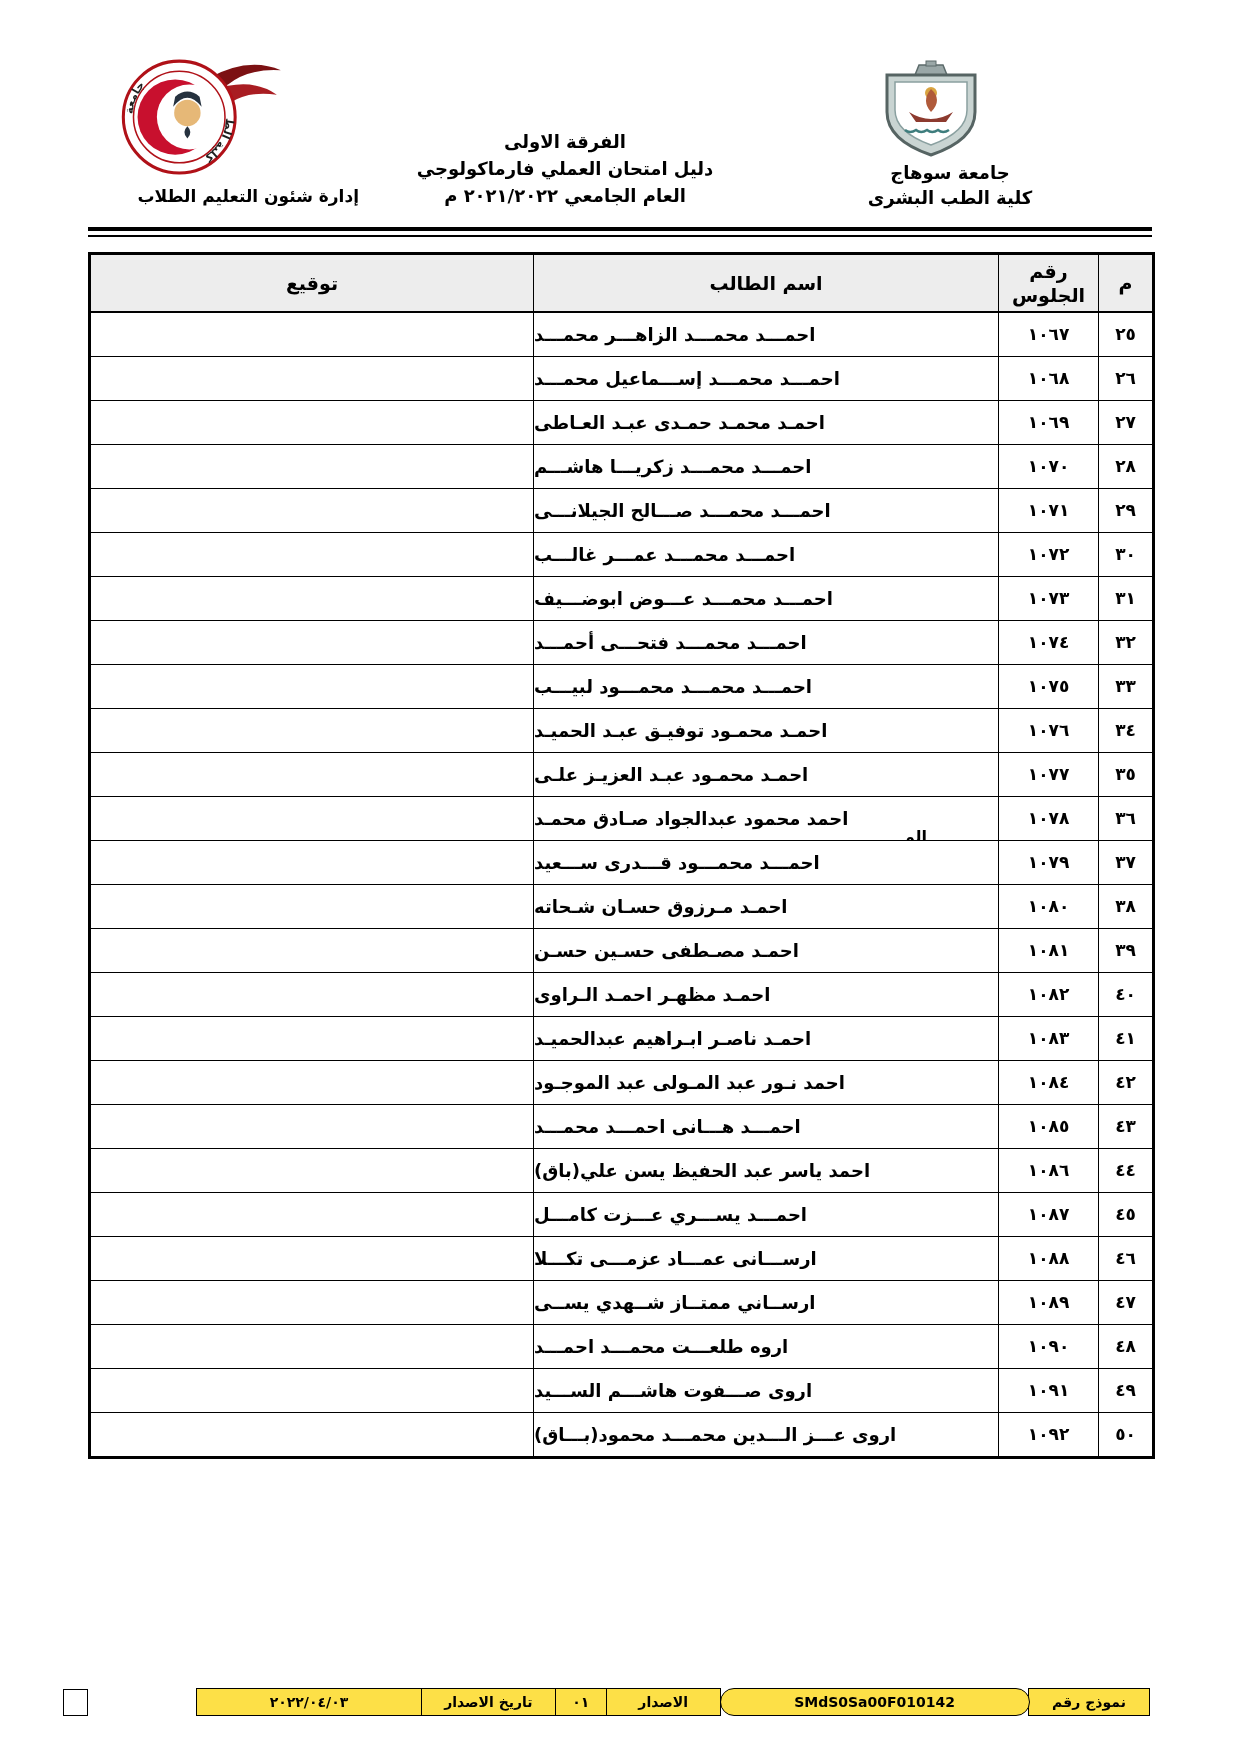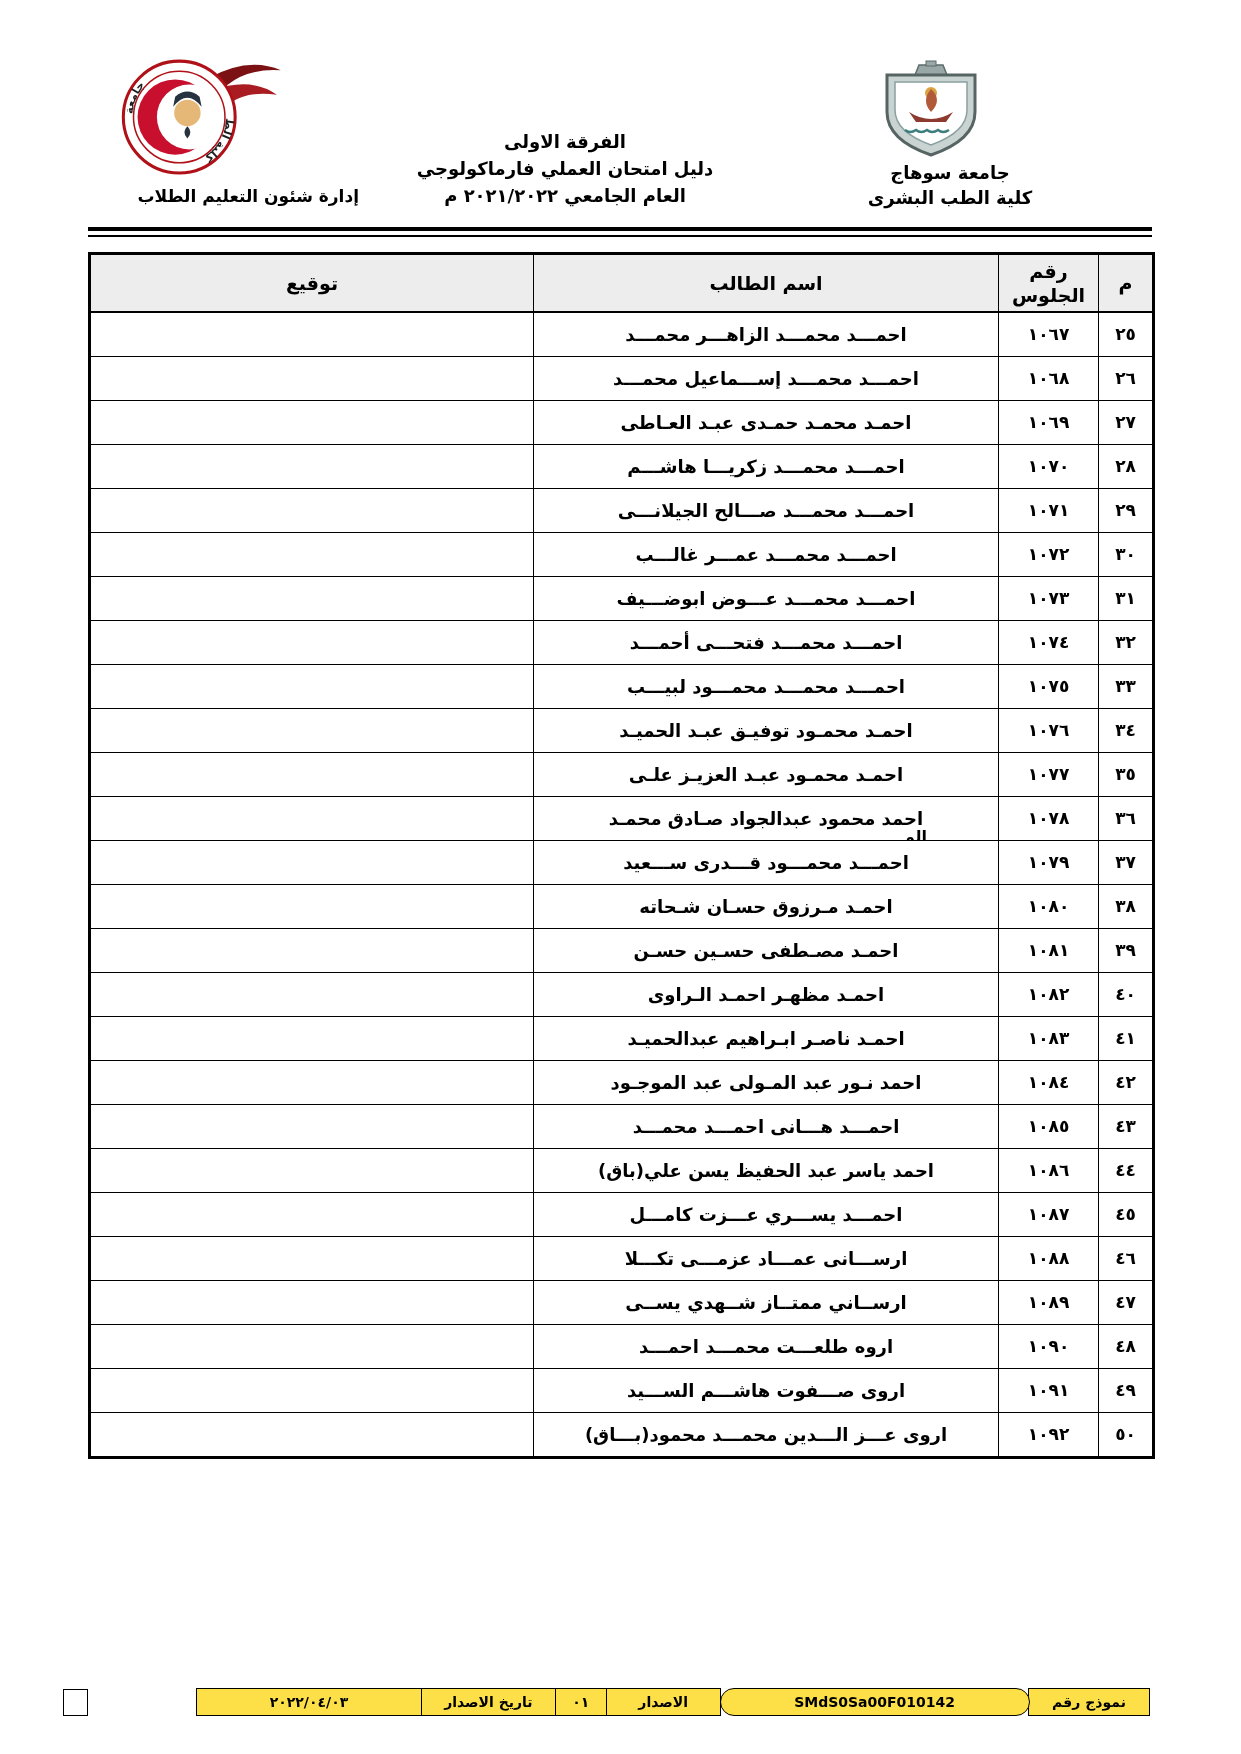--- a/index.html
+++ b/index.html
@@ -32,21 +32,21 @@
   .main-table { position: absolute; top: 252px; left: 88px; width: 1064px;
                 border-collapse: collapse; table-layout: fixed; border: 3px solid #000; }
   .main-table th, .main-table td { border: 1.6px solid #000; padding: 0; }
   .main-table thead th { height: 58px; background: #ededed; font-size: 19px; font-weight: bold;
                 text-align: center; vertical-align: middle; border-bottom: 2.6px solid #000;
                 line-height: 24px; padding: 0 10px; }
   .cellbox { position: relative; height: 43px; overflow: hidden;
              display: flex; align-items: center; justify-content: center; }
   td.col-num  .cellbox { font-size: 17px; font-weight: bold; }
   td.col-seat .cellbox { font-size: 17px; font-weight: bold; letter-spacing: 3px; }
-  td.col-name .cellbox { font-size: 18px; font-weight: bold; }
+  td.col-name .cellbox { font-size: 18px; font-weight: bold; justify-content: flex-end; }
   .name2 { position: absolute; top: 30px; right: 71px; font-size: 16px; font-weight: bold; }
 
   
   .footer { position: absolute; top: 1688px; right: 91px; display: flex; direction: rtl;
             font-weight: bold; font-size: 14px; }
   .footer .cell { border: 1.6px solid #000; height: 28px; display: flex; align-items: center;
             justify-content: center; margin-left: -1.6px; padding: 0 8px; background: #fde047; }
   .w-formlabel { width: 122px; }
   .w-formcode  { width: 310px; }
   .w-isslabel  { width: 116px; }

